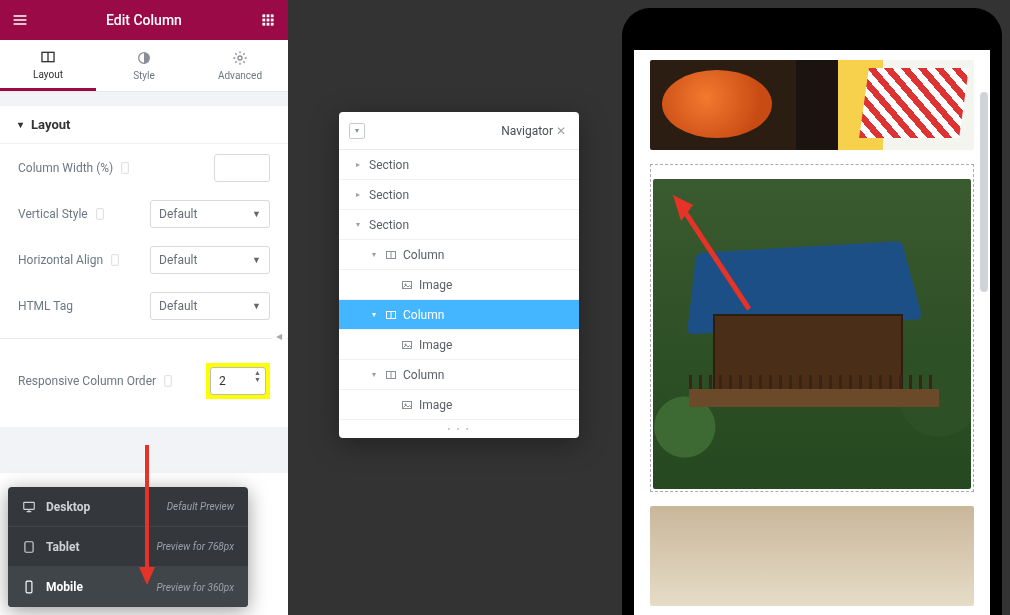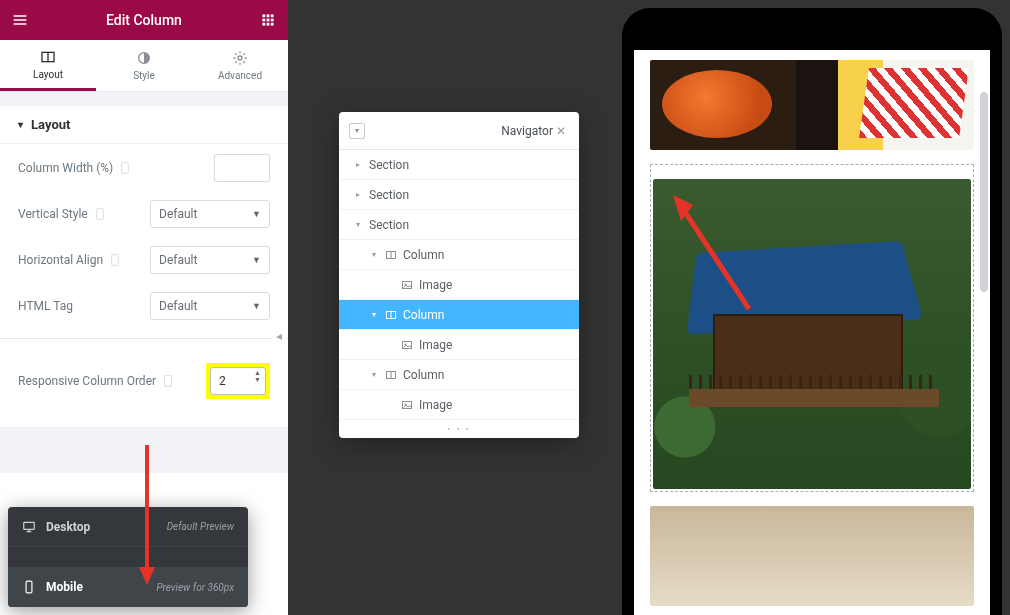--- a/index.html
+++ b/index.html
@@ -30,21 +30,21 @@
   .stepper .arrs { position:absolute; right:4px; top:2px; display:flex; flex-direction:column; font-size:7px; color:#666; line-height:1;}
   .hl { background:#feff00; padding:4px; display:inline-flex;}
   .divider { height:1px; background:#e6e9ec; margin:4px -18px;}
   .row.responsive { height:auto; align-items:center;}
   .gap { height:46px; background:#f1f3f6;}
 
   
   .devices { position:absolute; left:8px; bottom:8px; width:240px; background:#34383c; border-radius:4px; overflow:hidden; box-shadow:0 4px 20px rgba(0,0,0,.4);}
   .devices .d-row { height:40px; display:flex; align-items:center; justify-content:space-between; padding:0 14px; font-size:12px; color:#cfd2d6; border-bottom:1px solid #3f4449; cursor:pointer;}
   .devices .d-row:last-child { border-bottom:none;}
-  .devices .d-row.active { background:#40454a; color:#fff;margin-top:20px;}
+  .devices .d-row.active { background:#40454a; color:#fff;}
   .devices .d-row .left { display:flex; align-items:center; gap:10px; font-weight:700;}
   .devices .d-row .right { font-style:italic; color:#9aa0a6; font-size:10px;}
   .devices .d-row .ic { width:14px; height:14px;}
 
   
   .arrow-red { position:absolute; pointer-events:none;}
   .arrow1 { left:136px; top:445px; width:22px; height:140px;}
   .arrow2 { left:669px; top:195px; width:86px; height:120px;}
 
   
@@ -222,20 +222,29 @@
   <div class="devices">
     <div class="d-row">
       <div class="left">
         <svg class="ic" viewBox="0 0 24 24">
             <rect x="3" y="4" width="18" height="12" rx="1" fill="none" stroke="#cfd2d6" stroke-width="2"></rect>
             <path d="M8 20h8M12 16v4" stroke="#cfd2d6" stroke-width="2"></path>
           </svg>
         <span>Desktop</span>
       </div>
       <div class="right">Default Preview</div>
+    </div>
+    <div class="d-row">
+      <div class="left">
+        <svg class="ic" viewBox="0 0 24 24">
+            <rect x="5" y="3" width="14" height="18" rx="2" fill="none" stroke="#cfd2d6" stroke-width="2"></rect>
+          </svg>
+        <span>Tablet</span>
+      </div>
+      <div class="right">Preview for 768px</div>
     </div>
     <div class="d-row active">
       <div class="left">
         <svg class="ic" viewBox="0 0 24 24">
             <rect x="7" y="2" width="10" height="20" rx="2" fill="none" stroke="#fff" stroke-width="2"></rect>
           </svg>
         <span>Mobile</span>
       </div>
       <div class="right">Preview for 360px</div>
     </div>

